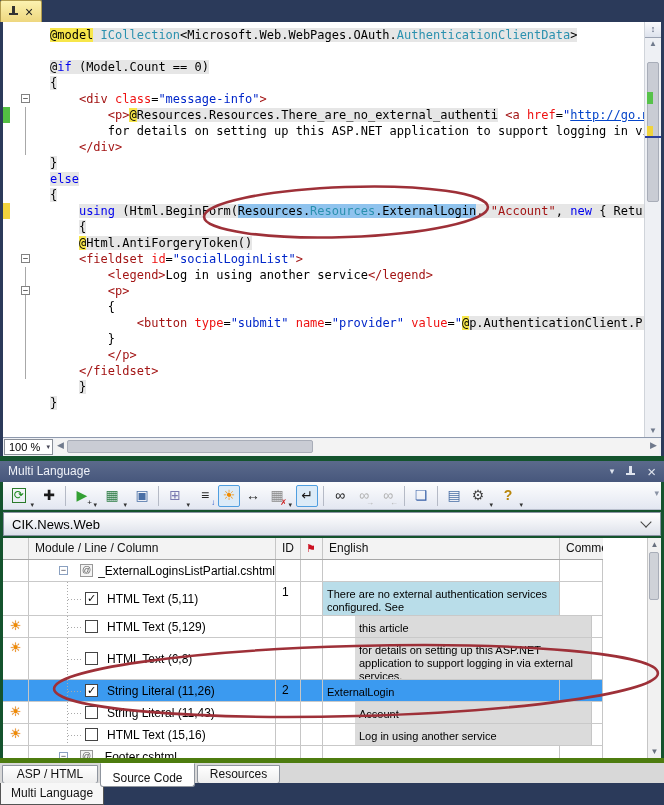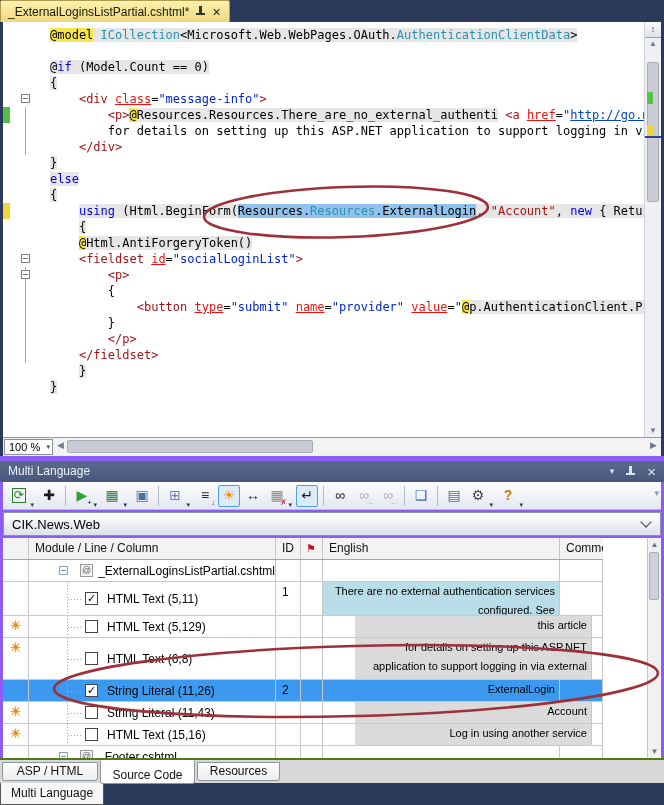--- a/index.html
+++ b/index.html
@@ -31,21 +31,21 @@
   .fold-margin{flex:none;width:30px;position:relative;}
   .fold-margin.ml{background:linear-gradient(#a8a8a8,#a8a8a8) no-repeat 15px 0 / 1px 100%;}
   .fold-box{position:absolute;left:11px;top:3px;width:9px;height:9px;box-sizing:border-box;
             border:1px solid #828282;background:#fff;font-size:9px;line-height:7px;text-align:center;color:#333;z-index:2;}
   .code-text{padding-left:10px;}
   .cb{background:#e6e6e6;}
   .at{background:#f7e64a;color:#000;}
   .k{color:#0000ee;}
   .ty{color:#2b91af;}
   .tag{color:#a31515;text-align:center;}
-  .attr{color:#ee1111;text-decoration:underline;}
+  .attr{color:#ee1111;}
   .val{color:#0026c9;}
   .lnk{color:#0545c9;text-decoration:underline;}
   .str{color:#a31515;}
   .sel{background:#8fc3ee;}
 
   
   .vscroll{position:absolute;right:0;top:0;width:17px;bottom:0;background:#eef0f4;border-left:1px solid #d0d4da;box-sizing:border-box;}
   .split-grip{position:absolute;top:0;left:0;right:0;height:15px;background:linear-gradient(#fbfbfd,#dde2ec);
               border-bottom:1px solid #9aa2b2;text-align:center;font-size:9px;line-height:14px;color:#44506a;}
   .vs-up{position:absolute;top:17px;left:0;right:0;text-align:center;font-size:8px;color:#707a8c;}
@@ -59,21 +59,21 @@
   .editor-bottom{position:absolute;left:3px;top:437px;width:658px;height:19px;background:#eff1f5;border-top:1px solid #8e99ad;box-sizing:border-box;}
   .zoom-combo{position:absolute;left:1px;top:1px;width:49px;height:16px;background:#fff;border:1px solid #8a8f98;box-sizing:border-box;
               font-size:11px;line-height:14px;padding-left:4px;display:flex;justify-content:space-between;align-items:center;}
   .zoom-combo .car{font-size:7px;color:#445;padding-right:2px;}
   .hscroll{position:absolute;left:52px;right:2px;top:1px;height:16px;background:#f3f3f3;}
   .hs-left{position:absolute;left:2px;top:1px;font-size:9px;color:#707a8c;}
   .hs-right{position:absolute;right:2px;top:1px;font-size:9px;color:#707a8c;}
   .hs-thumb{position:absolute;left:12px;top:1px;width:246px;height:13px;background:#c9ccd4;border:1px solid #a8adb8;border-radius:2px;box-sizing:border-box;}
 
   
-  .panel{position:absolute;left:0;top:456px;width:664px;height:349px;background:#8b5cf6;}
+  .panel{position:absolute;left:0;top:456px;width:664px;height:349px;background:#14532d;}
   .panel-title{position:absolute;left:0;top:5px;width:100%;height:21px;background:linear-gradient(#5b6a8c,#47577c);
                color:#eef1f8;font-size:12px;line-height:21px;padding-left:8px;box-sizing:border-box;}
   .pt-icons{position:absolute;right:8px;top:0;height:21px;display:flex;align-items:center;gap:11px;color:#dfe4ee;}
   .pt-car{font-size:9px;}
   .pt-x{font-size:15px;line-height:13px;}
 
   
   .toolbar{position:absolute;left:3px;top:26px;width:658px;height:28px;background:linear-gradient(#fdfdfe,#e3e7f1);
            border-bottom:1px solid #b9bfcd;box-sizing:border-box;display:flex;align-items:center;padding-left:4px;}
   .tb-btn{position:relative;flex:none;width:22px;height:22px;margin:0 1px;text-align:center;line-height:21px;font-size:14px;
@@ -114,31 +114,31 @@
   .at-badge{flex:none;margin:0 5px 0 12px;font-size:9px;line-height:11px;color:#555;border:1px solid #999;padding:0 1px;background:#f4f4f4;}
   .mod-label{font-size:12px;white-space:nowrap;}
   .item-cell{display:flex;align-items:center;padding-left:56px;position:relative;}
   .item-cell::before{content:"";position:absolute;left:38px;top:0;bottom:0;width:1px;
                      background:repeating-linear-gradient(#aaa 0 1px,transparent 1px 3px);}
   .item-cell::after{content:"";position:absolute;left:39px;top:50%;width:14px;height:1px;
                     background:repeating-linear-gradient(90deg,#aaa 0 1px,transparent 1px 3px);}
   .checkbox{flex:none;width:13px;height:13px;box-sizing:border-box;border:1px solid #444;background:#fff;
             font-size:11px;line-height:11px;text-align:center;font-weight:bold;margin-right:9px;z-index:1;}
   .id-cell{font-size:12px;line-height:20px;padding-left:6px;}
-  .english-cell{font-size:11px;line-height:19px;padding:0 4px;color:#000;text-align:right;}
+  .english-cell{font-size:11px;line-height:13px;padding:6px 4px;color:#000;}
   .state-new{background:#dbdbdb;margin-left:32px;}
   .state-info{background:#b9dde9;}
   .flag-icon{color:#cc1122;font-size:11px;padding-left:5px;}
   .grid-vscroll{flex:none;width:14px;background:#f1f1f1;border-left:1px solid #c6c6c6;box-sizing:border-box;position:relative;}
   .gs-up{position:absolute;top:2px;left:0;right:0;text-align:center;font-size:8px;color:#68707e;}
   .gs-down{position:absolute;bottom:2px;left:0;right:0;text-align:center;font-size:8px;color:#68707e;}
   .gs-thumb{position:absolute;left:1px;top:14px;width:10px;height:48px;background:#cfd2d8;border:1px solid #a8adb8;border-radius:2px;box-sizing:border-box;}
 
   
-  .subtabs{position:absolute;left:0;top:302px;width:100%;height:25px;background:#d8d8d8;border-top:2px solid #4d7c0f;box-sizing:border-box;}
+  .subtabs{position:absolute;left:0;top:302px;width:100%;height:25px;background:#d8d8d8;border-top:5px solid #4d7c0f;box-sizing:border-box;}
   .stab{position:absolute;top:2px;height:19px;box-sizing:border-box;background:linear-gradient(#ffffff,#ededed);
         border:1px solid #8f959e;border-radius:0 0 3px 3px;font-size:12px;line-height:17px;text-align:center;color:#111;}
   .stab.active{top:0;height:24px;background:#fff;border-top:1px solid #fff;line-height:28px;z-index:2;}
   .stab1{left:2px;width:96px;}
   .stab2{left:100px;width:95px;}
   .stab3{left:197px;width:83px;}
 
   
   .wtabs{position:absolute;left:0;top:327px;width:100%;height:22px;background:#2b3a5a;}
   .wtab{position:absolute;left:0;top:0;height:22px;background:#f7f7f7;border:1px solid #555;border-top:none;box-sizing:border-box;
@@ -147,21 +147,20 @@
   
   .annot{position:absolute;left:0;top:0;pointer-events:none;z-index:60;}
 </style>
 </head>
 <body>
 
 <div class="screen">
 
   <div class="doc-tabbar">
     <div class="doc-tab">
-      <span class="t">_ExternalLoginsListPartial.cshtml*</span>
       <span class="pin"></span>
       <span class="doc-x">×</span>
     </div>
   </div>
 
   <div class="editor">
     <div class="code">
         <div class="code-line"><span class="gutter"></span><span class="fold-margin"></span><span class="code-text"><span class="at">@model</span><span class="cb"> </span><span class="ty cb">ICollection</span><span class="cb">&lt;Microsoft.Web.WebPages.OAuth.</span><span class="ty cb">AuthenticationClientData</span><span class="cb">&gt;</span></span></div>
         <div class="code-line"><span class="gutter"></span><span class="fold-margin"></span><span class="code-text"></span></div>
         <div class="code-line"><span class="gutter"></span><span class="fold-margin"></span><span class="code-text"><span class="cb">@</span><span class="k cb">if</span><span class="cb"> (Model.Count == 0)</span></span></div>
@@ -170,20 +169,21 @@
         <div class="code-line"><span class="gutter g-green"></span><span class="fold-margin ml"></span><span class="code-text"><span>        </span><span class="tag">&lt;p&gt;</span><span class="at">@</span><span class="cb">Resources.Resources.There_are_no_external_authenti</span><span> </span><span class="tag">&lt;a </span><span class="attr">href</span><span>=</span><span class="val">"</span><span class="lnk">http://go.mi</span></span></div>
         <div class="code-line"><span class="gutter"></span><span class="fold-margin ml"></span><span class="code-text"><span>        for details on setting up this ASP.NET application to support logging in via</span></span></div>
         <div class="code-line"><span class="gutter"></span><span class="fold-margin ml"></span><span class="code-text"><span>    </span><span class="tag">&lt;/div&gt;</span></span></div>
         <div class="code-line"><span class="gutter"></span><span class="fold-margin"></span><span class="code-text"><span class="cb">}</span></span></div>
         <div class="code-line"><span class="gutter"></span><span class="fold-margin"></span><span class="code-text"><span class="k cb">else</span></span></div>
         <div class="code-line"><span class="gutter"></span><span class="fold-margin"></span><span class="code-text"><span class="cb">{</span></span></div>
         <div class="code-line"><span class="gutter g-yellow"></span><span class="fold-margin"></span><span class="code-text"><span>    </span><span class="k cb">using</span><span class="cb"> (Html.BeginForm(</span><span class="sel">Resources.</span><span class="ty sel">Resources</span><span class="sel">.ExternalLogin</span><span class="cb">, </span><span class="str cb">"Account"</span><span class="cb">, </span><span class="k cb">new</span><span class="cb"> { Retur</span></span></div>
         <div class="code-line"><span class="gutter"></span><span class="fold-margin"></span><span class="code-text"><span>    </span><span class="cb">{</span></span></div>
         <div class="code-line"><span class="gutter"></span><span class="fold-margin"></span><span class="code-text"><span>    </span><span class="at">@</span><span class="cb">Html.AntiForgeryToken()</span></span></div>
         <div class="code-line"><span class="gutter"></span><span class="fold-margin"><span class="fold-box">−</span></span><span class="code-text"><span>    </span><span class="tag">&lt;fieldset </span><span class="attr">id</span><span>=</span><span class="val">"socialLoginList"</span><span class="tag">&gt;</span></span></div>
+        <div class="code-line"><span class="gutter"></span><span class="fold-margin ml"></span><span class="code-text"><span>        </span><span class="tag">&lt;legend&gt;</span><span>Log in using another service</span><span class="tag">&lt;/legend&gt;</span></span></div>
         <div class="code-line"><span class="gutter"></span><span class="fold-margin ml"><span class="fold-box">−</span></span><span class="code-text"><span>        </span><span class="tag">&lt;p&gt;</span></span></div>
         <div class="code-line"><span class="gutter"></span><span class="fold-margin ml"></span><span class="code-text"><span>        {</span></span></div>
         <div class="code-line"><span class="gutter"></span><span class="fold-margin ml"></span><span class="code-text"><span>            </span><span class="tag">&lt;button </span><span class="attr">type</span><span>=</span><span class="val">"submit"</span><span> </span><span class="attr">name</span><span>=</span><span class="val">"provider"</span><span> </span><span class="attr">value</span><span>=</span><span class="val">"</span><span class="at">@</span><span class="cb">p.AuthenticationClient.Pro</span></span></div>
         <div class="code-line"><span class="gutter"></span><span class="fold-margin ml"></span><span class="code-text"><span>        }</span></span></div>
         <div class="code-line"><span class="gutter"></span><span class="fold-margin ml"></span><span class="code-text"><span>        </span><span class="tag">&lt;/p&gt;</span></span></div>
         <div class="code-line"><span class="gutter"></span><span class="fold-margin ml"></span><span class="code-text"><span>    </span><span class="tag">&lt;/fieldset&gt;</span></span></div>
         <div class="code-line"><span class="gutter"></span><span class="fold-margin"></span><span class="code-text"><span>    </span><span class="cb">}</span></span></div>
         <div class="code-line"><span class="gutter"></span><span class="fold-margin"></span><span class="code-text"><span class="cb">}</span></span></div>
       </div>
     <div class="vscroll">

